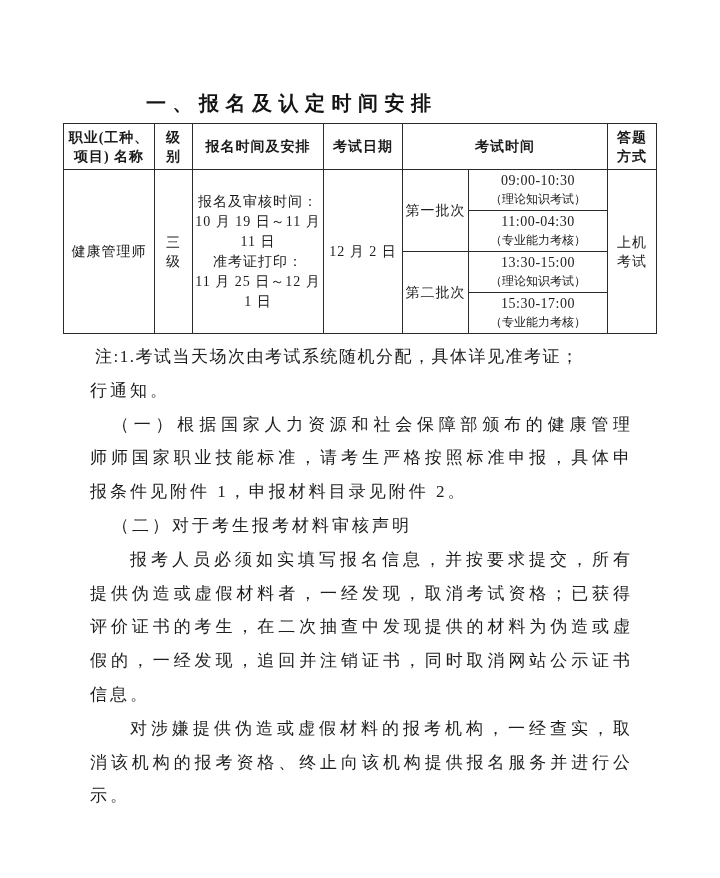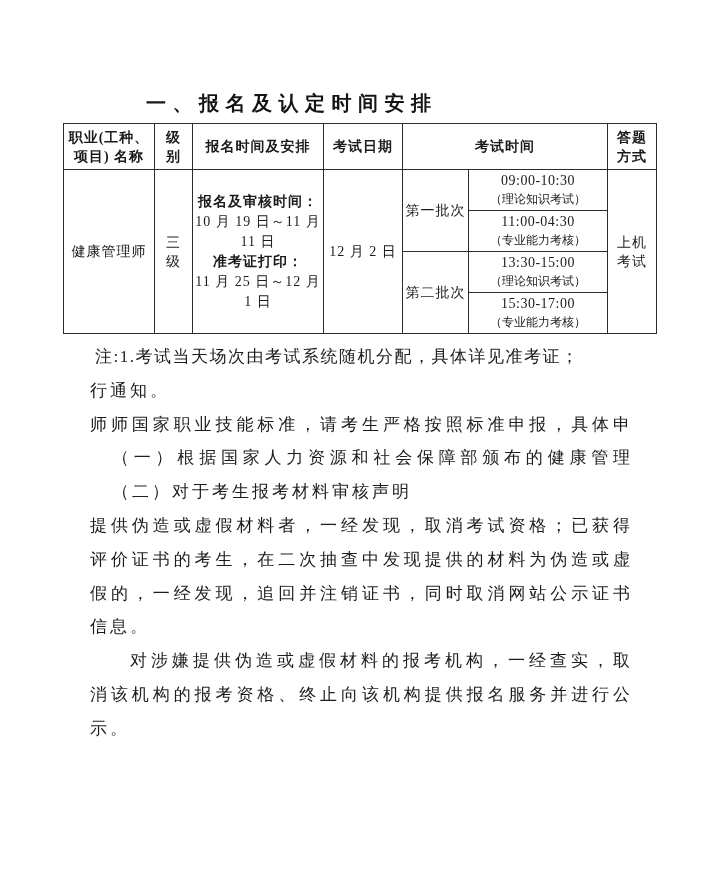--- a/index.html
+++ b/index.html
@@ -35,21 +35,21 @@
     text-align:center; vertical-align:middle;
     font-size:14px; line-height:19px; letter-spacing:1px; color:#1b1b1b;
   }
   table.sched th { font-weight:bold; }
   tr.hdr  { height:46px; }
   tr.slot { height:41px; }
   td.reg {
     text-align:left; padding:3px 4px 3px 7px; letter-spacing:0.5px;
   }
   td.reg div { line-height:20px; }
-  .bold { font-weight:bold; }
+  .bold { font-weight:normal; }
   .tm   { letter-spacing:0.5px; }
   .subj { letter-spacing:0; font-size:12px; }
 
   
   .textblock { padding:6px 90px 0 90px; }
   .ln {
     font-size:17px; line-height:33.8px; letter-spacing:3px;
     color:#1d1d1d;
   }
   .fill {
@@ -142,23 +142,25 @@
       </td>
     </tr>
   </tbody>
     </table>
 
   <div class="textblock">
     <div class="ln ind-note1">注:1.考试当天场次由考试系统随机分配，具体详见准考证；</div>
     <div class="ln">行通知。</div>
 
 
+    <div class="ln fill ind-sub">（一）根据国家人力资源和社会保障部颁布的健康管理</div>
     <div class="ln fill">师师国家职业技能标准，请考生严格按照标准申报，具体申</div>
-    <div class="ln fill ind-sub">（一）根据国家人力资源和社会保障部颁布的健康管理</div>
+    <div class="ln">报条件见附件 1，申报材料目录见附件 2。</div>
     <div class="ln ind-sub">（二）对于考生报考材料审核声明</div>
+    <div class="ln fill ind-para">报考人员必须如实填写报名信息，并按要求提交，所有</div>
     <div class="ln fill">提供伪造或虚假材料者，一经发现，取消考试资格；已获得</div>
     <div class="ln fill">评价证书的考生，在二次抽查中发现提供的材料为伪造或虚</div>
     <div class="ln fill">假的，一经发现，追回并注销证书，同时取消网站公示证书</div>
     <div class="ln">信息。</div>
     <div class="ln fill ind-para">对涉嫌提供伪造或虚假材料的报考机构，一经查实，取</div>
     <div class="ln fill">消该机构的报考资格、终止向该机构提供报名服务并进行公</div>
     <div class="ln">示。</div>
   </div>
 
 </div>

